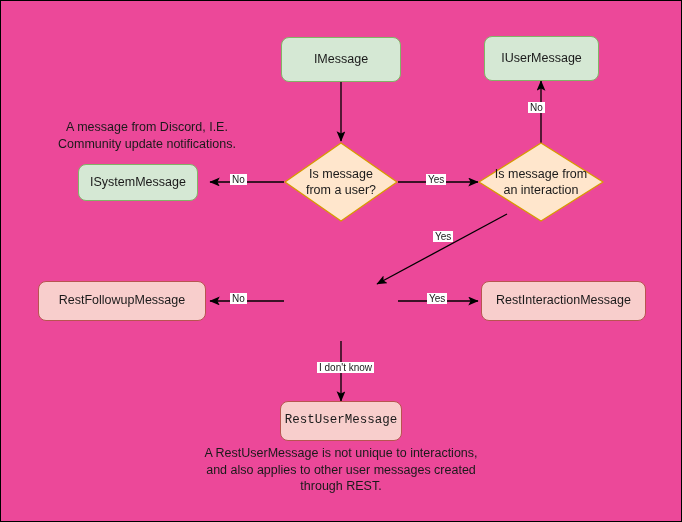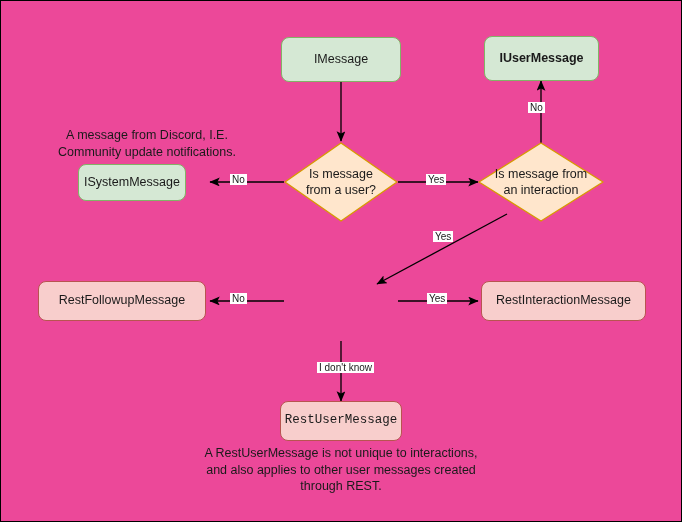--- a/index.html
+++ b/index.html
@@ -110,25 +110,25 @@
       <path d="M283,300 L209,300"></path>
       <path d="M397,300 L477,300"></path>
       <path d="M340,340 L340,400"></path>
     </g>
   </svg>
 
   <div class="node green" style="left:280px; top:36px; width:120px; height:45px;">
     <span>IMessage</span>
   </div>
 
-  <div class="node green" style="left:483px; top:35px; width:115px; height:45px;font-weight:bold;">
+  <div class="node green" style="left:483px; top:35px; width:115px; height:45px;">
     <span>IUserMessage</span>
   </div>
 
-  <div class="node green" style="left:77px; top:163px; width:108px; height:37px;">
+  <div class="node green" style="left:77px; top:163px; width:120px; height:37px;">
     <span>ISystemMessage</span>
   </div>
 
   <div class="node red" style="left:37px; top:280px; width:168px; height:40px;">
     <span>RestFollowupMessage</span>
   </div>
 
   <div class="node red" style="left:480px; top:280px; width:165px; height:40px;">
     <span>RestInteractionMessage</span>
   </div>
@@ -159,20 +159,20 @@
   <div class="edge-label" style="left:527px; top:101px;">No</div>
 
   <div class="edge-label" style="left:432px; top:230px;">Yes</div>
 
   <div class="edge-label" style="left:229px; top:292px;">No</div>
 
   <div class="edge-label" style="left:426px; top:292px;">Yes</div>
 
   <div class="edge-label" style="left:303px; top:361px;margin-left:13px;">I don't know</div>
 
-  <div class="note" style="left:46px; top:126px; width:200px;">A message from Discord, I.E.
+  <div class="note" style="left:46px; top:118px; width:200px;">A message from Discord, I.E.
 Community update notifications.</div>
 
   <div class="note" style="left:190px; top:444px; width:300px;">A RestUserMessage is not unique to interactions,
 and also applies to other user messages created
 through REST.</div>
 
 </div>
 
 </body></html>

